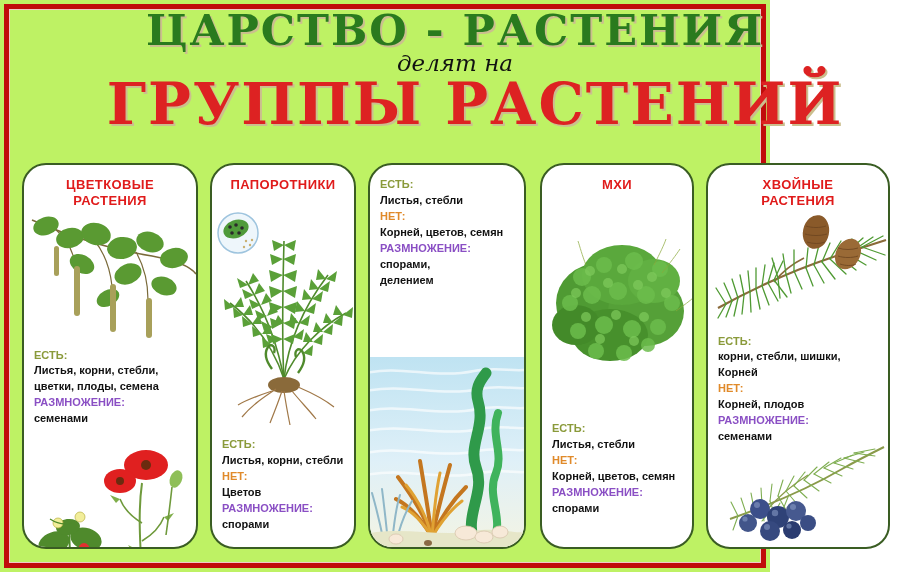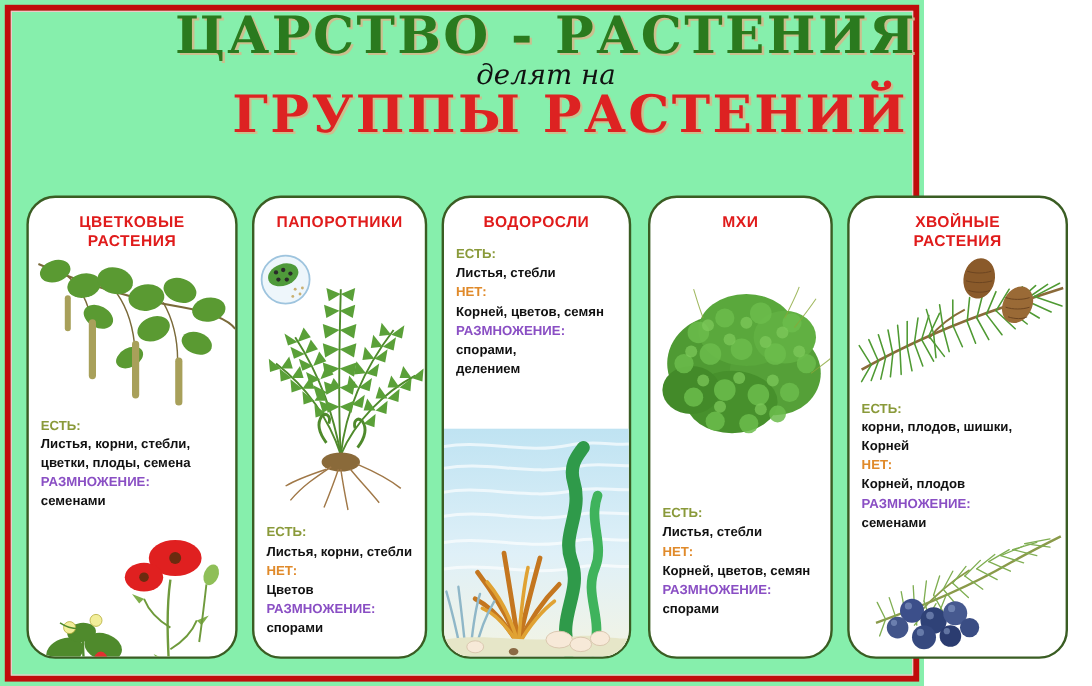--- a/index.html
+++ b/index.html
@@ -6,21 +6,21 @@
   body{
     width:910px;height:572px;
     background:#ffffff;
     font-family:"Liberation Sans", sans-serif;
     overflow:hidden;
   }
   #poster{
     position:relative;
     width:770px;height:572px;
     box-sizing:border-box;
-    background:#86efac;
+    background:#bef264;
   }
   
   .frame{
     position:absolute;
     left:4px;top:4px;right:4px;bottom:4px;
     border:5px solid #c00b0b;
     box-sizing:border-box;
     pointer-events:none;
   }
   .frame-inner{
@@ -49,21 +49,21 @@
   .title-sub{
     font-family:"DejaVu Serif", serif;
     font-style:italic;
     font-size:23px;
     color:#111111;
     margin-top:-2px;
     line-height:1.1;
   }
   .title-main2{
     font-family:"DejaVu Serif", serif;
-    font-size:43px;
+    font-size:57px;
     font-weight:bold;
     letter-spacing:2px;
     color:#dd2222;
     text-shadow:2px 2px 0 #cbbf8e;
     line-height:1.05;
     margin-top:-2px;
     white-space:nowrap;
     padding-left:40px;
   }
 
@@ -339,23 +339,20 @@
         <div class="lbl-have">ЕСТЬ:</div>
         <div class="val">Листья, корни, стебли</div>
         <div class="lbl-none">НЕТ:</div>
         <div class="val">Цветов</div>
         <div class="lbl-repro">РАЗМНОЖЕНИЕ:</div>
         <div class="val">спорами</div>
       </div>
     </div>
 
     <div class="card" id="card-2">
-      <div class="card-title">
-        <div>ВОДОРОСЛИ</div>
-      </div>
 
       <div class="facts" style="margin-top:12px;">
         <div class="lbl-have">ЕСТЬ:</div>
         <div class="val">Листья, стебли</div>
         <div class="lbl-none">НЕТ:</div>
         <div class="val">Корней, цветов, семян</div>
         <div class="lbl-repro">РАЗМНОЖЕНИЕ:</div>
         <div class="val">спорами,</div>
         <div class="val">делением</div>
       </div>
@@ -541,21 +538,21 @@
             <path d="M99 30 C105 32,112 32,117 30"></path>
             <path d="M130 36 C136 38,144 38,150 36"></path>
               <path d="M130 44 C136 46,144 46,150 44"></path>
             <path d="M132 52 C138 54,144 54,148 52"></path>
           </g>
         </svg>
       </div>
 
       <div class="facts" style="margin-top:4px;">
         <div class="lbl-have">ЕСТЬ:</div>
-        <div class="val">корни, плодов, шишки,</div>
+        <div class="val">корни, стебли, шишки,</div>
         <div class="val">Корней</div>
         <div class="lbl-none">НЕТ:</div>
         <div class="val">Корней, плодов</div>
         <div class="lbl-repro">РАЗМНОЖЕНИЕ:</div>
         <div class="val">семенами</div>
       </div>
 
       <div class="art" style="position:absolute;left:0;bottom:4px;width:100%;height:108px;">
         <svg width="184" height="108" viewBox="0 0 184 108">
           <path d="M22 84 C56 72,96 56,134 34 C150 25,164 18,176 12" stroke="#8a9a4a" stroke-width="2" fill="none"></path>

